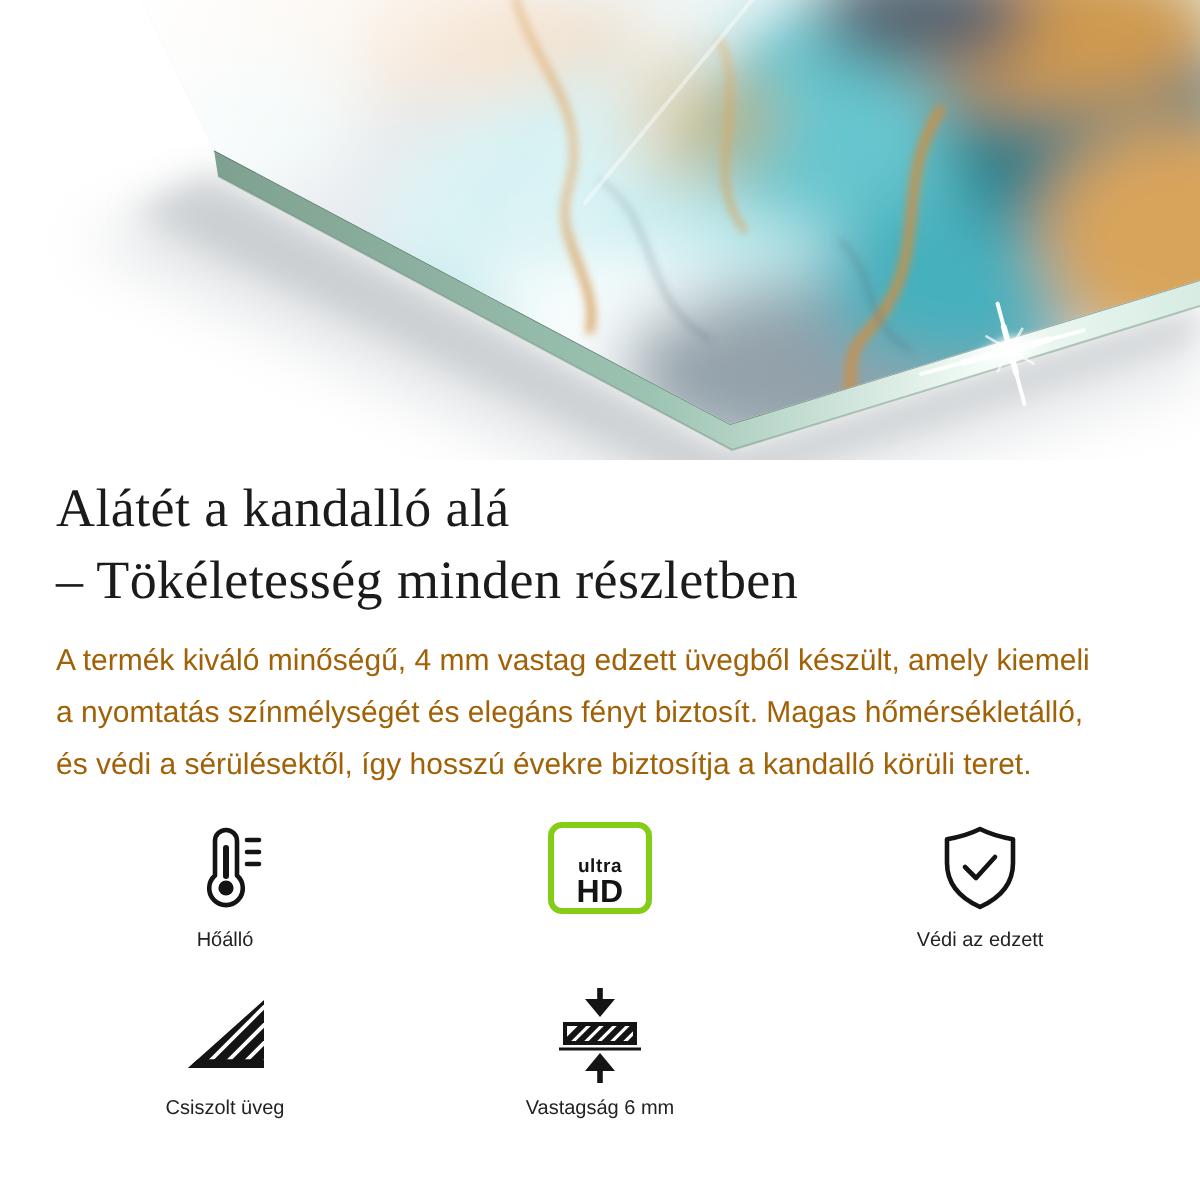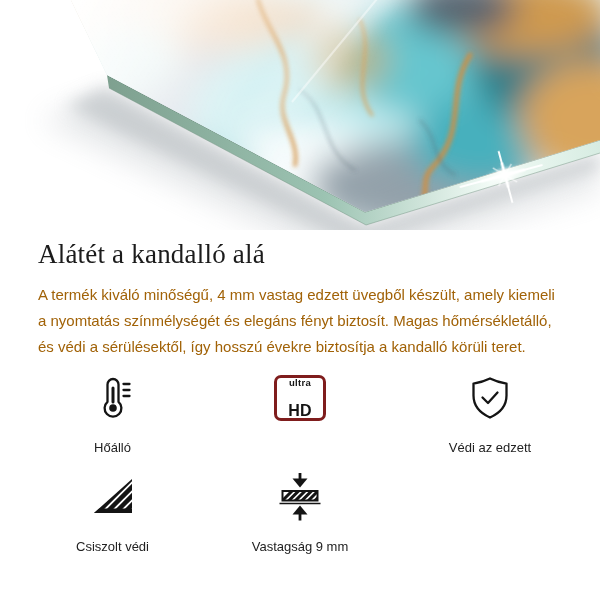--- a/index.html
+++ b/index.html
@@ -1,29 +1,29 @@
 <!DOCTYPE html>
 <html><head>
 <meta charset="utf-8">
 <style>
   html,body{margin:0;padding:0;width:600px;height:600px;background:#ffffff;overflow:hidden;}
   body{font-family:"Liberation Sans",sans-serif;color:#1c1c1c;-webkit-font-smoothing:antialiased;}
   .page{width:600px;height:600px;background:#fff;}
   .hero{height:230px;position:relative;overflow:hidden;}
   .hero svg{display:block;}
-  .content{padding:6px 40px 0 38px;}
+  .content{padding:6px 40px 0 28px;}
   h1.title{font-family:"Liberation Serif","DejaVu Serif",serif;font-weight:400;font-size:27px;
            line-height:36px;margin:0;color:#1b1b1b;letter-spacing:.2px;}
   p.desc{margin:10px 0 0 0;font-size:15px;line-height:26px;color:#a16207;max-width:520px;}
   .features{display:grid;grid-template-columns:165px 210px 170px;padding:12px 25px 0 30px;}
   .feature{display:flex;flex-direction:column;align-items:center;padding-bottom:16px;}
   .icon-box{height:52px;display:flex;align-items:center;justify-content:center;}
-  .feature-label{font-size:13px;color:#222;margin-top:16px;white-space:nowrap;}
-  .uhd{width:46px;height:40px;border:3px solid #7f1d1d;border-radius:7px;display:flex;
-       flex-direction:column;align-items:center;justify-content:space-between;font-weight:700;color:#141414;}
+  .feature-label{font-size:10px;color:#222;margin-top:5px;white-space:nowrap;}
+  .uhd{width:46px;height:40px;border:3px solid #84cc16;border-radius:7px;display:flex;
+       flex-direction:column;align-items:center;justify-content:flex-end;font-weight:700;color:#141414;}
   .uhd .t{font-size:9.5px;line-height:10px;letter-spacing:.3px;}
   .uhd .b{font-size:16px;line-height:15px;letter-spacing:.2px;}
   .ic{stroke:#141414;fill:none;stroke-width:2.3;stroke-linecap:round;stroke-linejoin:round;}
 </style>
 </head>
 <body>
 
 <div class="page">
 
   <div class="hero">
@@ -118,20 +118,21 @@
         <line x1="-10" y1="-10" x2="10" y2="10" stroke="#ffffff" stroke-width="1.3" opacity="0.7"></line>
         <line x1="-9" y1="9" x2="9" y2="-9" stroke="#ffffff" stroke-width="1.3" opacity="0.7"></line>
         <circle cx="0" cy="0" r="2.6" fill="#ffffff"></circle>
       </g>
     </svg>
   </div>
 
   <div class="content">
     <h1 class="title">
       <span>Alátét a kandalló alá</span><br>
+      <span>– Tökéletesség minden részletben</span>
     </h1>
     <p class="desc">A termék kiváló minőségű, 4 mm vastag edzett üvegből készült, amely kiemeli a nyomtatás színmélységét és elegáns fényt biztosít. Magas hőmérsékletálló, és védi a sérülésektől, így hosszú évekre biztosítja a kandalló körüli teret.</p>
   </div>
 
   <div class="features">
 
     <div class="feature">
       <div class="icon-box">
         <svg width="36" height="46" viewBox="0 0 36 46">
           <path class="ic" d="M12.5,9.5 a5.5,5.5 0 0 1 11,0 L23.5,26.8 a8.4,8.4 0 1 1 -11,0 Z"></path>
@@ -171,21 +172,21 @@
           <g clip-path="url(#triClip)" stroke="#141414" stroke-width="4.5">
             <line x1="-2" y1="41" x2="44" y2="-5"></line>
             <line x1="7" y1="41" x2="53" y2="-5"></line>
             <line x1="16" y1="41" x2="62" y2="-5"></line>
             <line x1="25" y1="41" x2="71" y2="-5"></line>
             <line x1="34" y1="41" x2="80" y2="-5"></line>
             <line x1="1" y1="32.8" x2="39" y2="32.8" stroke-width="4.4"></line>
           </g>
         </svg>
       </div>
-      <span class="feature-label">Csiszolt védi</span>
+      <span class="feature-label">Csiszolt üveg</span>
     </div>
 
     <div class="feature">
       <div class="icon-box">
         <svg width="44" height="48" viewBox="0 0 44 48">
           <rect x="20.6" y="0" width="2.8" height="6.5" fill="#141414"></rect>
           <polygon points="14.5,5.5 29.5,5.5 22,14.5" fill="#141414"></polygon>
           <rect x="4.5" y="18" width="35" height="9.5" fill="#ffffff" stroke="#141414" stroke-width="2"></rect>
           <g clip-path="url(#barClip)" stroke="#141414" stroke-width="3">
             <line x1="2" y1="30" x2="16" y2="16"></line>
@@ -193,17 +194,17 @@
             <line x1="15" y1="30" x2="29" y2="16"></line>
             <line x1="21.5" y1="30" x2="35.5" y2="16"></line>
             <line x1="28" y1="30" x2="42" y2="16"></line>
             <line x1="34.5" y1="30" x2="48.5" y2="16"></line>
           </g>
           <line x1="1.5" y1="30.5" x2="42.5" y2="30.5" stroke="#141414" stroke-width="1.6"></line>
           <polygon points="14.5,41.5 29.5,41.5 22,32.5" fill="#141414"></polygon>
           <rect x="20.6" y="41" width="2.8" height="6.5" fill="#141414"></rect>
         </svg>
       </div>
-      <span class="feature-label">Vastagság 9 mm</span>
+      <span class="feature-label">Vastagság 6 mm</span>
     </div>
 
   </div>
 </div>
 
 </body></html>

